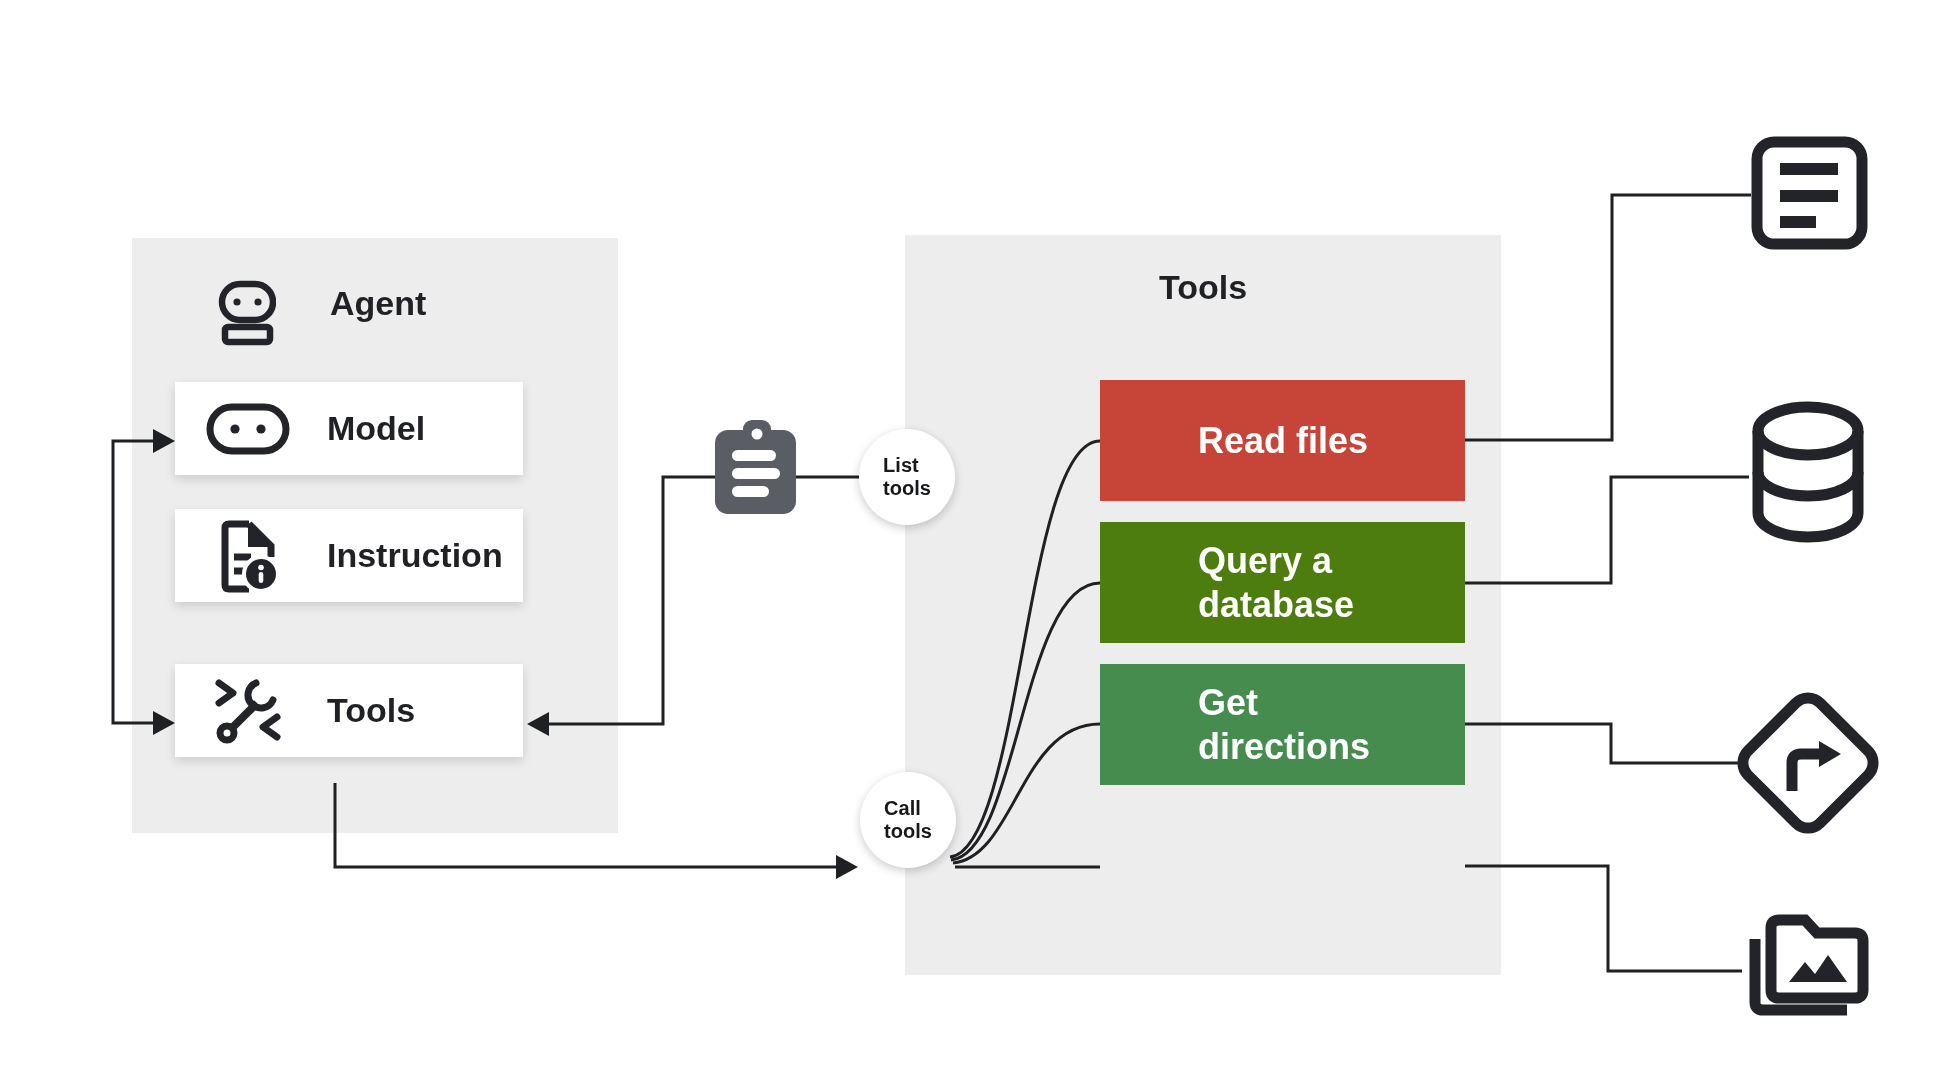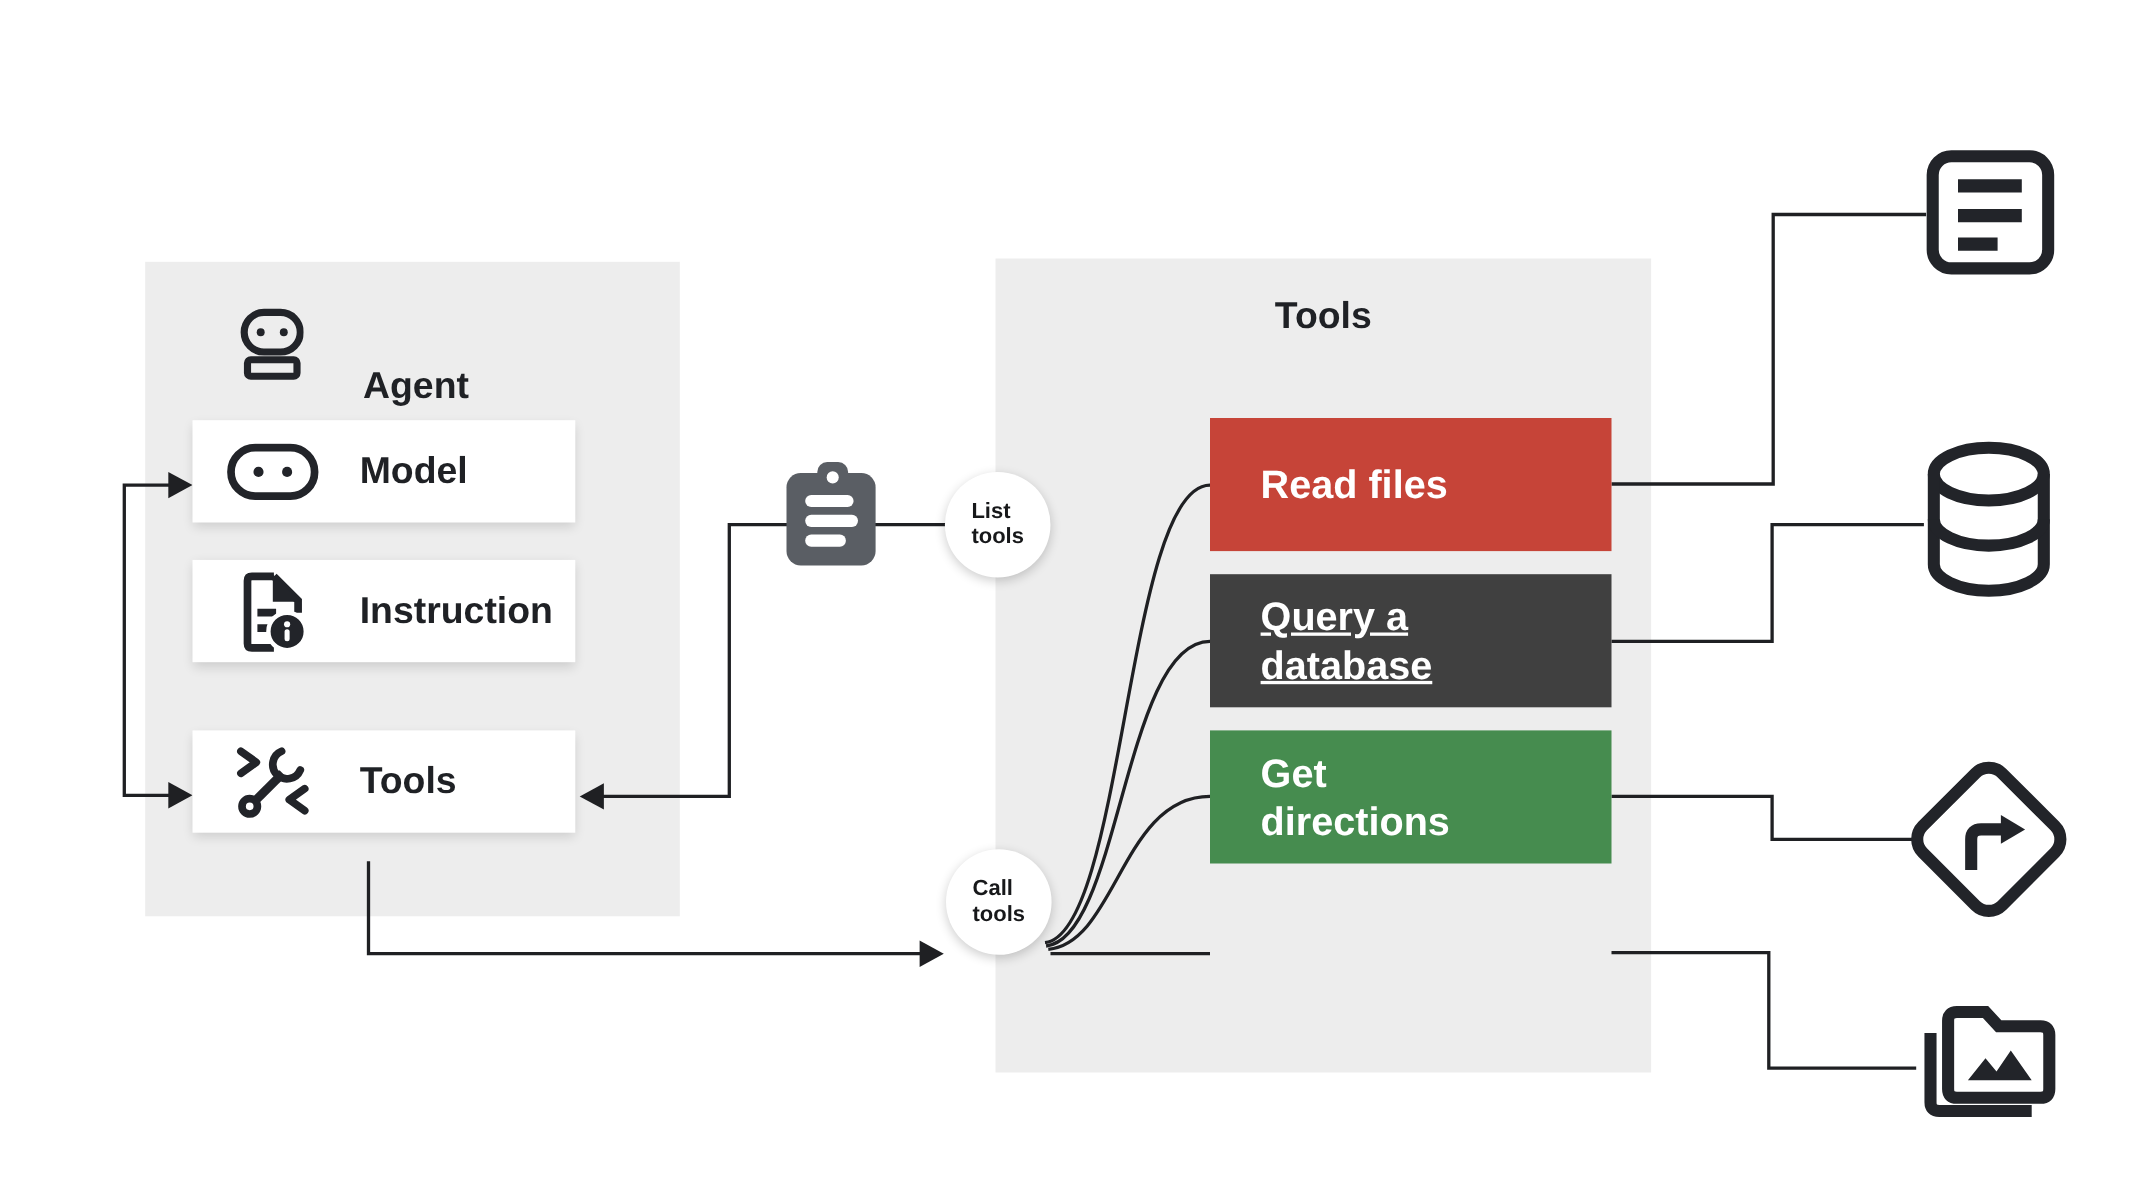--- a/index.html
+++ b/index.html
@@ -5,38 +5,38 @@
   html,body { margin:0; padding:0; background:#fff; }
   .canvas {
     position:relative; width:1944px; height:1082px; background:#ffffff;
     font-family:"Liberation Sans", sans-serif; overflow:hidden; color:#1f2125;
   }
   .panel { position:absolute; background:#ededed; z-index:0; }
   .panel.agent { left:132px; top:238px; width:486px; height:595px; }
   .panel.tools { left:905px; top:235px; width:596px; height:740px; }
 
   .panel-title { position:absolute; z-index:2; font-size:34px; font-weight:700; color:#1f2125; }
-  .agent-title { left:330px; top:284px;margin-top:48px; }
+  .agent-title { left:330px; top:284px; }
   .tools-title { left:905px; top:268px; width:596px; text-align:center; }
 
   .agent-icon { position:absolute; left:218px; top:280px; z-index:2; }
 
   .wbox {
     position:absolute; left:175px; width:348px; height:93px; background:#ffffff;
     box-shadow:0 4px 10px rgba(0,0,0,.14); display:flex; align-items:center; z-index:2;
   }
   .wbox .iconwrap { width:86px; margin-left:30px; display:flex; justify-content:center; align-items:center; }
   .wbox .wlabel { font-size:34px; font-weight:700; margin-left:36px; color:#1f2125; }
   .wbox.model { top:382px; }
   .wbox.instruction { top:509px; }
   .wbox.toolsbox { top:664px; }
 
   .cbox {
     position:absolute; left:1100px; width:365px; height:121px; box-sizing:border-box;
-    display:flex; align-items:center; padding-left:46px; color:#ffffff;
+    display:flex; align-items:center; padding-left:98px; color:#ffffff;
     font-size:36px; font-weight:700; line-height:1.22; white-space:pre-line; z-index:2;
   }
   .cbox.c0 { top:380px; }
   .cbox.c1 { top:522px; }
   .cbox.c2 { top:664px; }
   .cbox.c3 { top:806px; }
 
   .circle {
     position:absolute; width:96px; height:96px; border-radius:50%; background:#ffffff;
     box-shadow:0 3px 10px rgba(0,0,0,.2); display:flex; align-items:center; justify-content:center;
@@ -151,21 +151,21 @@
   </div>
 
   <div class="circle list">List
 tools</div>
   <div class="circle call">Call
 tools</div>
 
   <div class="panel-title tools-title">Tools</div>
 
   <div class="cbox c0" style="background: rgb(198, 68, 56);">Read files</div>
-  <div class="cbox c1" style="background: #404040; text-decoration: underline;">Query a
+  <div class="cbox c1" style="background: #4d7c0f;">Query a
 database</div>
   <div class="cbox c2" style="background: rgb(70, 140, 79);">Get
 directions</div>
 
   <div class="abs-icon ep-notes">
     <svg width="118" height="116" viewBox="0 0 118 116">
       <rect x="7" y="7" width="105" height="102" rx="17" fill="none" stroke="#222429" stroke-width="11"></rect>
       <path d="M 30 34 H 88" stroke="#222429" stroke-width="12"></path>
       <path d="M 30 61 H 88" stroke="#222429" stroke-width="12"></path>
       <path d="M 30 87 H 66" stroke="#222429" stroke-width="12"></path>

